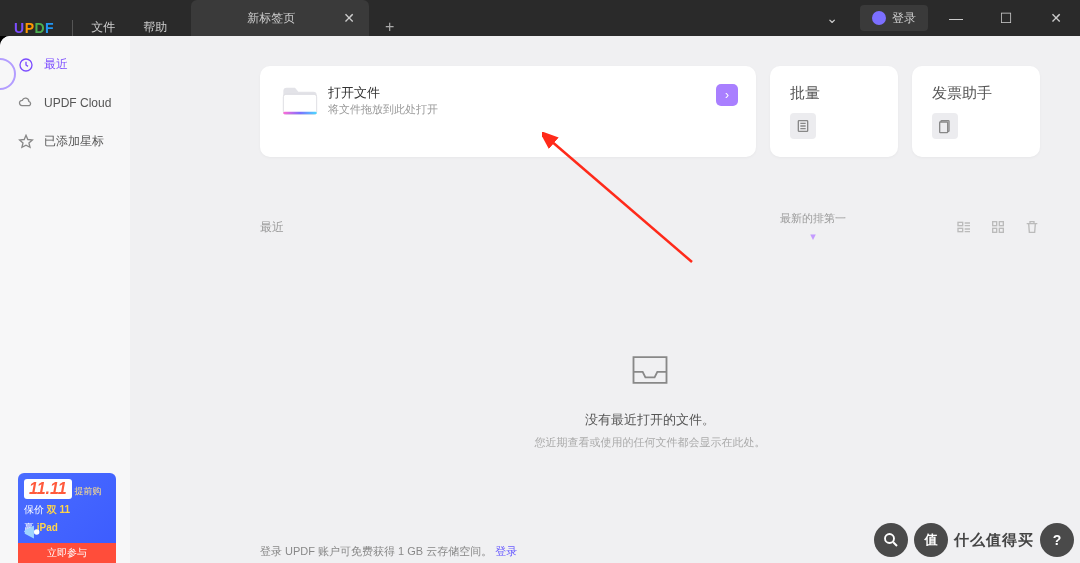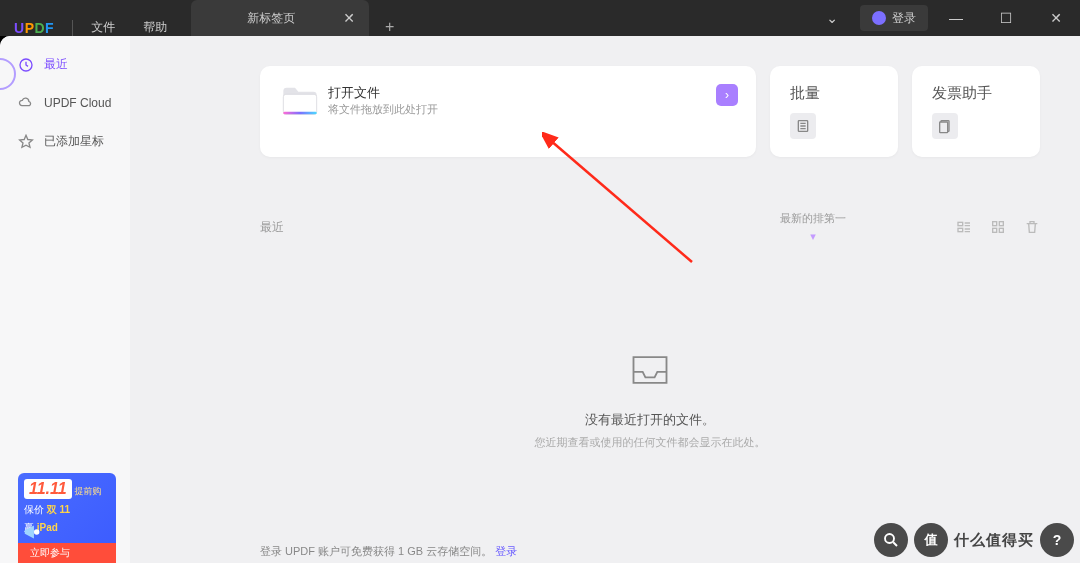--- a/index.html
+++ b/index.html
@@ -29,21 +29,21 @@
 .side-item.active { color: #7c4dff; }
 .side-item.active .s-icon { color: #7c4dff; }
 .active-marker { position: absolute; left: -16px; top: 22px; width: 32px; height: 32px; border: 2px solid #b39dff; border-radius: 50%; }
 .s-icon { width: 16px; height: 16px; display: inline-flex; align-items: center; justify-content: center; color: #888; }
 
 .promo { position: absolute; left: 18px; bottom: 0; width: 98px; height: 90px; border-radius: 6px 6px 0 0; background: linear-gradient(135deg, #4a6cff, #3b5bff); color: #fff; font-size: 10px; padding: 6px; overflow: hidden; }
 .promo-tag { background: #fff; color: #ff5a3c; font-weight: 700; font-style: italic; padding: 1px 5px; border-radius: 3px; display: inline-block; font-size: 16px; }
 .promo-sub { color: #ffe08a; font-size: 9px; margin-top: 2px; }
 .promo-line2 { margin-top: 4px; font-size: 10px; }
 .promo-line2 .accent { color: #ffd54a; font-weight: 700; }
-.promo-cta { position: absolute; bottom: 0; left: 0; right: 0; background: #ff4d3a; text-align: left; padding: 3px 12px; font-size: 10px; }
+.promo-cta { position: absolute; bottom: 0; left: 0; right: 0; background: #ff4d3a; text-align: center; padding: 3px 0; font-size: 10px; }
 .promo-horn { position: absolute; left: 4px; bottom: 20px; width: 22px; height: 22px; }
 
 .main { flex: 1; padding: 30px 40px 0 130px; position: relative; }
 
 .cards-row { display: flex; gap: 14px; }
 .card { background: #fff; border-radius: 10px; padding: 18px 20px; box-shadow: 0 1px 3px rgba(0,0,0,0.04); }
 .open-card { flex: 1; display: flex; align-items: flex-start; gap: 8px; position: relative; cursor: pointer; min-height: 76px; }
 .folder-icon { width: 40px; height: 34px; }
 .open-text .t { font-size: 13px; color: #333; font-weight: 500; }
 .open-text .s { font-size: 11px; color: #999; }

